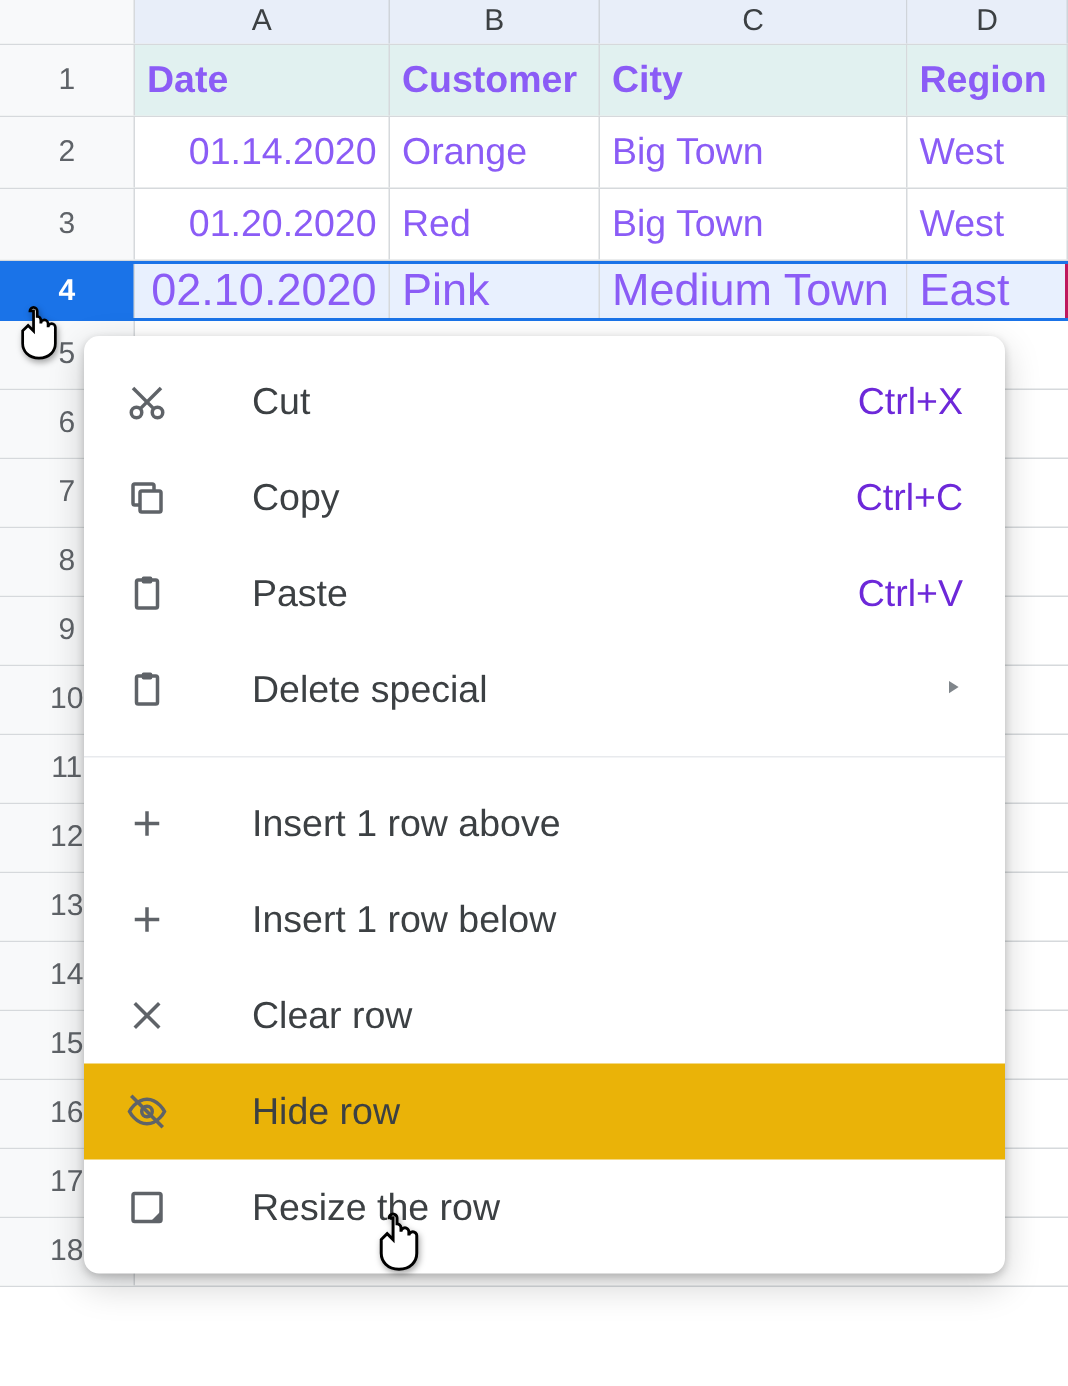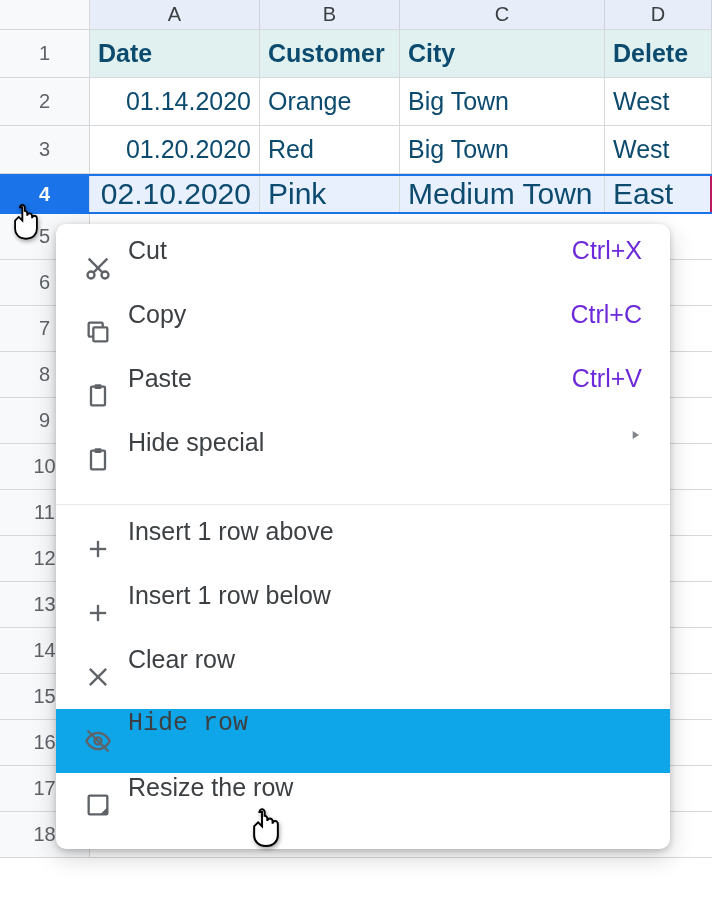--- a/index.html
+++ b/index.html
@@ -61,21 +61,21 @@
     justify-content: center;
     font-size: 20px;
     color: #5f6368;
   }
   .cell {
     border-right: 1px solid #d6d9dc;
     padding: 0 8px;
     display: flex;
     align-items: center;
     font-size: 25px;
-    color: #0c4a6e;
+    color: #8b5cf6;
     overflow: hidden;
     white-space: nowrap;
   }
   .cell.right { justify-content: flex-end; }
   
   
   .head-cell {
     background: #e1f1f0;
     font-weight: 700;
   }
@@ -119,29 +119,30 @@
     top: 224px;
     width: 614px;
     background: #fff;
     border-radius: 10px;
     box-shadow: 0 2px 6px rgba(0,0,0,0.2), 0 8px 24px rgba(0,0,0,0.18);
     padding: 12px 0;
     z-index: 50;
   }
   .menu-item {
     display: flex;
+    align-items: center;
     height: 64px;
     padding: 0 28px 0 22px;
     font-size: 25px;
     color: #3c4043;
     cursor: default;
+    gap: 40px;
   }
   .menu-item.hover {
-    background: #0ea5e9;
-    font-family: Liberation Mono, monospace;
+    background: #eab308;
   }
   .menu-icon {
     width: 40px;
     flex: 0 0 40px;
     display: flex;
     align-items: center;
     justify-content: center;
     color: #5f6368;
   }
   .menu-icon svg { width: 28px; height: 28px; }
@@ -184,21 +185,21 @@
     <div class="col-header colB">B</div>
     <div class="col-header colC">C</div>
     <div class="col-header colD">D</div>
   </div>
 
   <div class="row">
     <div class="row-header">1</div>
     <div class="cell head-cell colA">Date</div>
     <div class="cell head-cell colB">Customer</div>
     <div class="cell head-cell colC">City</div>
-    <div class="cell head-cell colD">Delete</div>
+    <div class="cell head-cell colD">Region</div>
   </div>
 
   <div class="row">
     <div class="row-header">2</div>
     <div class="cell colA right">01.14.2020</div>
     <div class="cell colB">Orange</div>
     <div class="cell colC">Big Town</div>
     <div class="cell colD">West</div>
   </div>
 
@@ -300,21 +301,21 @@
     <span class="menu-short">Ctrl+V</span>
   </div>
 
   <div class="menu-item">
     <span class="menu-icon">
       <svg viewBox="0 0 24 24" fill="none" stroke="currentColor" stroke-width="2">
         <rect x="6" y="4" width="12" height="16" rx="1"></rect>
         <rect x="9" y="2" width="6" height="4" rx="1" fill="currentColor" stroke="none"></rect>
       </svg>
     </span>
-    <span class="menu-label">Hide special</span>
+    <span class="menu-label">Delete special</span>
     <span class="submenu-arrow">
       <svg width="14" height="14" viewBox="0 0 24 24" fill="currentColor">
           <path d="M8 5l11 7-11 7z"></path>
         </svg>
     </span>
   </div>
 
   <div class="menu-sep"></div>
 
   <div class="menu-item">

